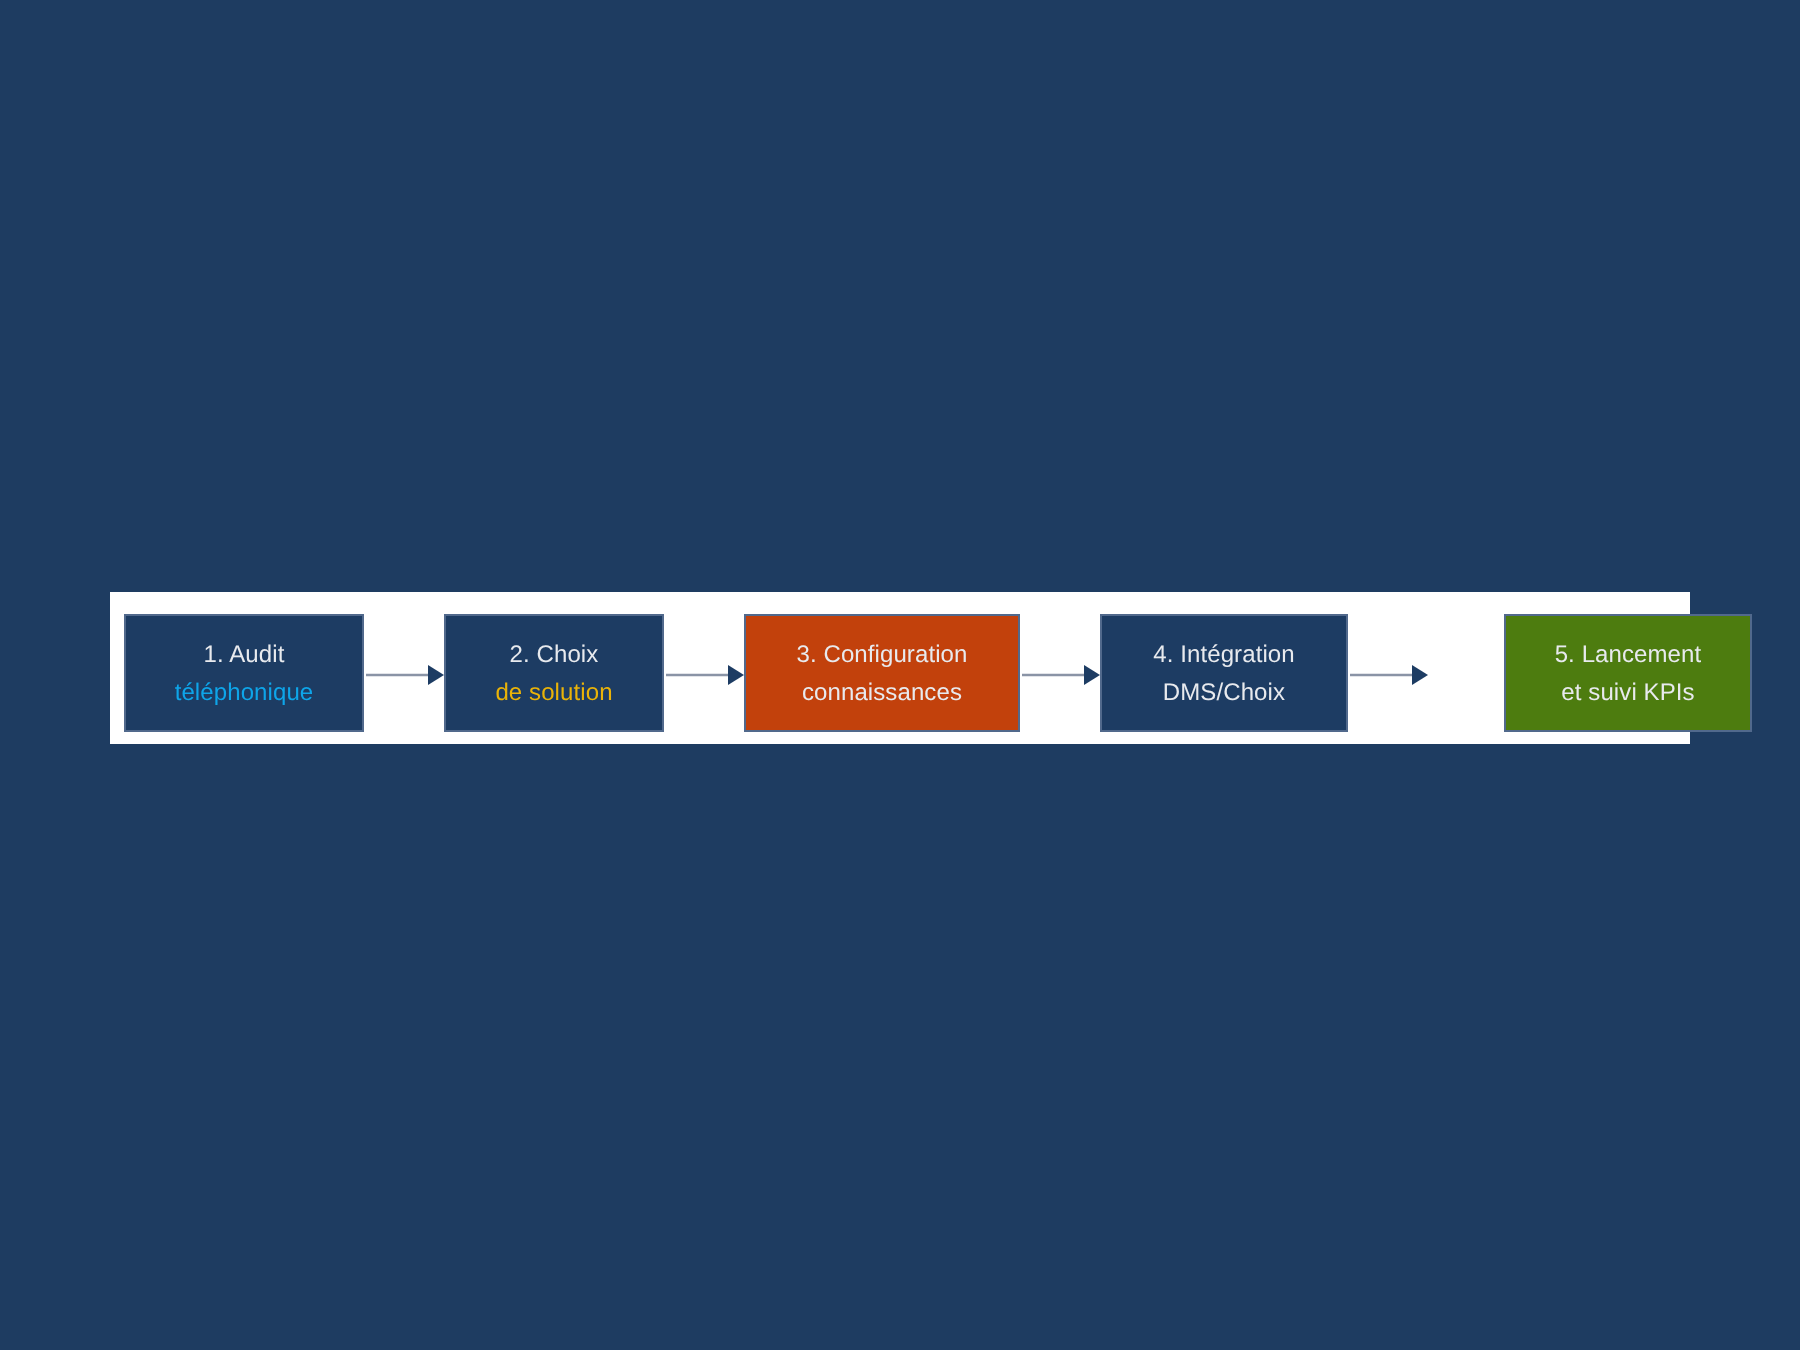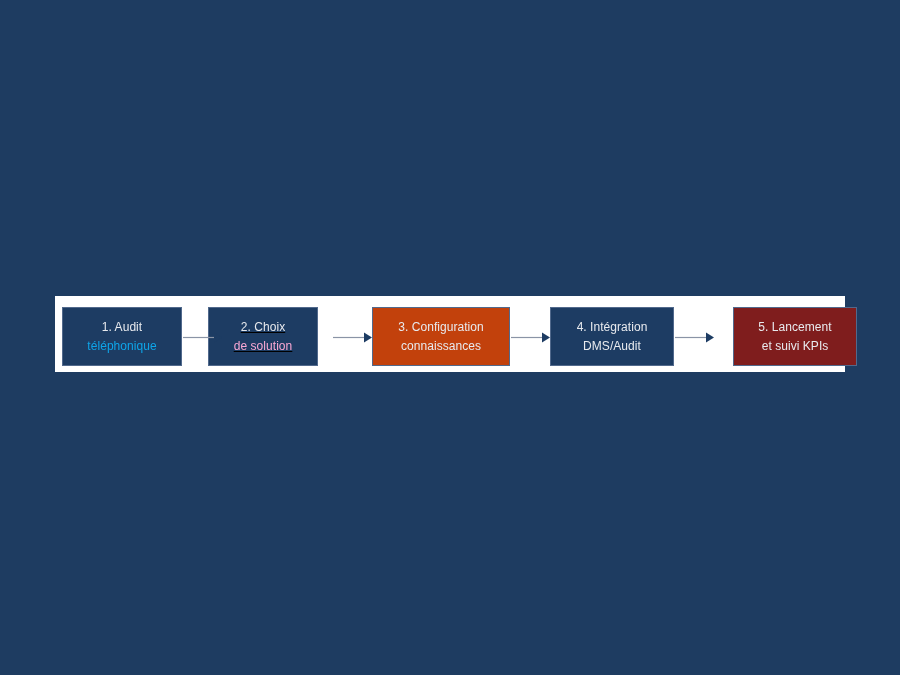--- a/index.html
+++ b/index.html
@@ -66,36 +66,36 @@
 
 <div id="canvas" style="background: rgb(30, 60, 97);">
 
   <div id="flow-band" style="background: rgb(255, 255, 255);"></div>
 
   <div class="step-box" id="box-0" style="left: 62px; width: 120px; background: rgb(29, 60, 99); border-color: rgb(81, 105, 140);">
     <span class="step-line" style="color: rgb(232, 234, 238);">1. Audit</span>
     <span class="step-line" style="color: #0ea5e9;">téléphonique</span>
   </div>
 
-  <div class="step-box" id="box-1" style="left: 208px; width: 110px; background: rgb(29, 60, 99); border-color: rgb(81, 105, 140); text-decoration: underline;">
+  <div class="step-box" id="box-1" style="left: 222px; width: 110px; background: rgb(29, 60, 99); border-color: rgb(81, 105, 140);">
     <span class="step-line" style="color: rgb(232, 234, 238);">2. Choix</span>
-    <span class="step-line" style="color: #f9a8d4;">de solution</span>
+    <span class="step-line" style="color: #eab308;">de solution</span>
   </div>
 
   <div class="step-box" id="box-2" style="left: 372px; width: 138px; background: #c2410c; border-color: rgb(81, 105, 140);">
     <span class="step-line" style="color: rgb(232, 234, 238);">3. Configuration</span>
     <span class="step-line" style="color: rgb(232, 234, 238);">connaissances</span>
   </div>
 
   <div class="step-box" id="box-3" style="left: 550px; width: 124px; background: rgb(29, 60, 99); border-color: rgb(81, 105, 140); text-align: center;">
     <span class="step-line" style="color: rgb(232, 234, 238);">4. Intégration</span>
-    <span class="step-line" style="color: rgb(232, 234, 238);">DMS/Audit</span>
+    <span class="step-line" style="color: rgb(232, 234, 238);">DMS/Choix</span>
   </div>
 
-  <div class="step-box" id="box-4" style="left: 733px; width: 124px; background: #7f1d1d; border-color: rgb(81, 105, 140);">
+  <div class="step-box" id="box-4" style="left: 752px; width: 124px; background: #4d7c0f; border-color: rgb(81, 105, 140);">
     <span class="step-line" style="color: rgb(232, 234, 238);">5. Lancement</span>
     <span class="step-line" style="color: rgb(232, 234, 238);">et suivi KPIs</span>
   </div>
 
   <div class="connector" id="conn-0" style="left: 183px; width: 39px;">
       <svg width="39" height="13" viewBox="0 0 39 13">
         <line x1="0" y1="6.5" x2="32" y2="6.5" stroke="#8a94a6" stroke-width="1.2"></line>
         <polygon points="31,1.5 39,6.5 31,11.5" fill="#1d3c63"></polygon>
       </svg>
     </div>

